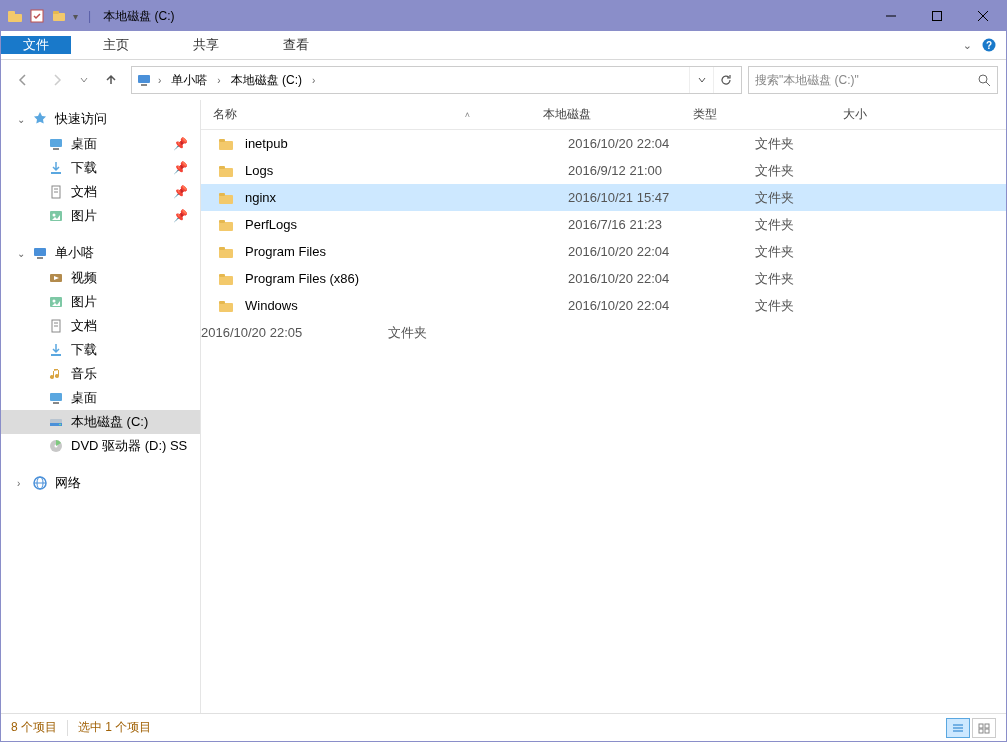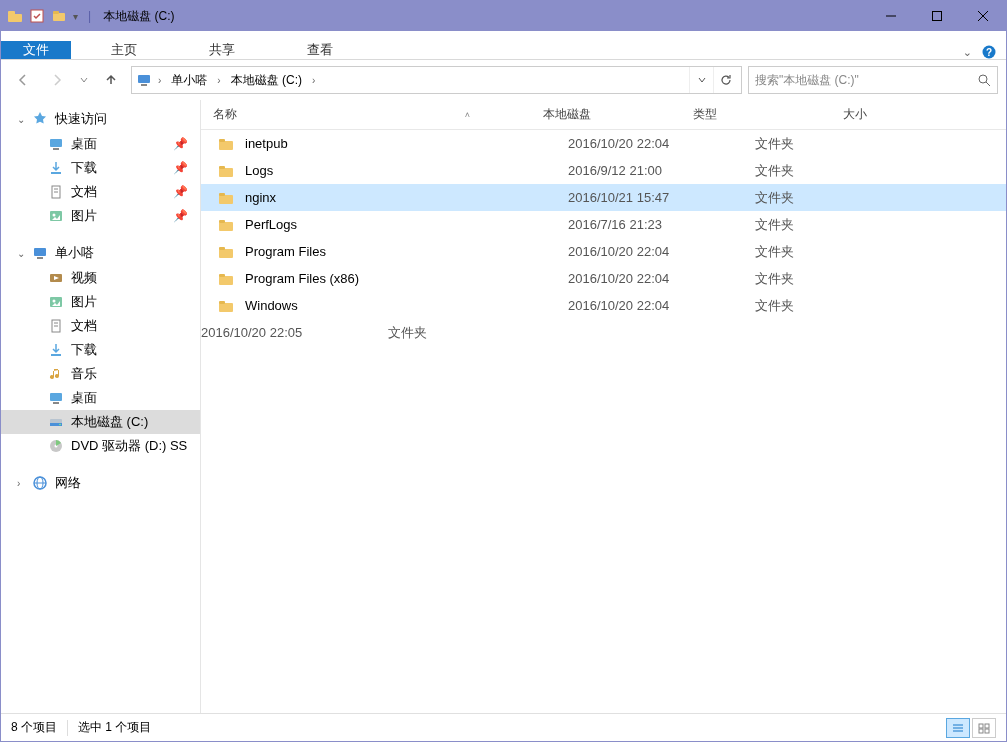--- a/index.html
+++ b/index.html
@@ -28,22 +28,21 @@
 .titlebar .wincontrols .btn {
   width:46px; height:30px; display:flex; align-items:center; justify-content:center;
   color:#000;
 }
 .titlebar .sep { color:#5a5fa8; padding:0 4px;}
 .ribbon {
   height: 29px;
   background: #fff;
   border-bottom:1px solid #d9d9d9;
   display:flex;
-  align-items:flex-end;
-  gap:8px;
+  align-items:center;
 }
 .ribbon .tab {
   padding:0 32px;
   display:flex; align-items:center;
   font-size:13px;
   color:#333;
 }
 .ribbon .tab.file {
   background:#1979ca;
   color:#fff;
@@ -160,21 +159,21 @@
 .row .c-type{flex:0 0 150px; color:#555;}
 .row .c-size{flex:1;}
 .row.selected{background:#cde8ff;}
 .statusbar{
   height:28px;
   border-top:1px solid #e0e0e0;
   display:flex;
   align-items:center;
   padding:0 10px;
   font-size:12px;
-  color:#000000;
+  color:#a16207;
   justify-content:center;
 }
 .statusbar .sdiv{width:1px;height:16px;background:#ddd;margin:0 10px;}
 .statusbar .viewbtns{margin-left:auto;display:flex;gap:2px;}
 .statusbar .vbtn{width:24px;height:20px;border:1px solid #ccc;display:flex;align-items:center;justify-content:center;background:#fff;}
 .statusbar .vbtn.active{background:#cde8ff;border-color:#5aa7e0;}
 svg{display:block;}
 </style>
 </head>
 <body>

